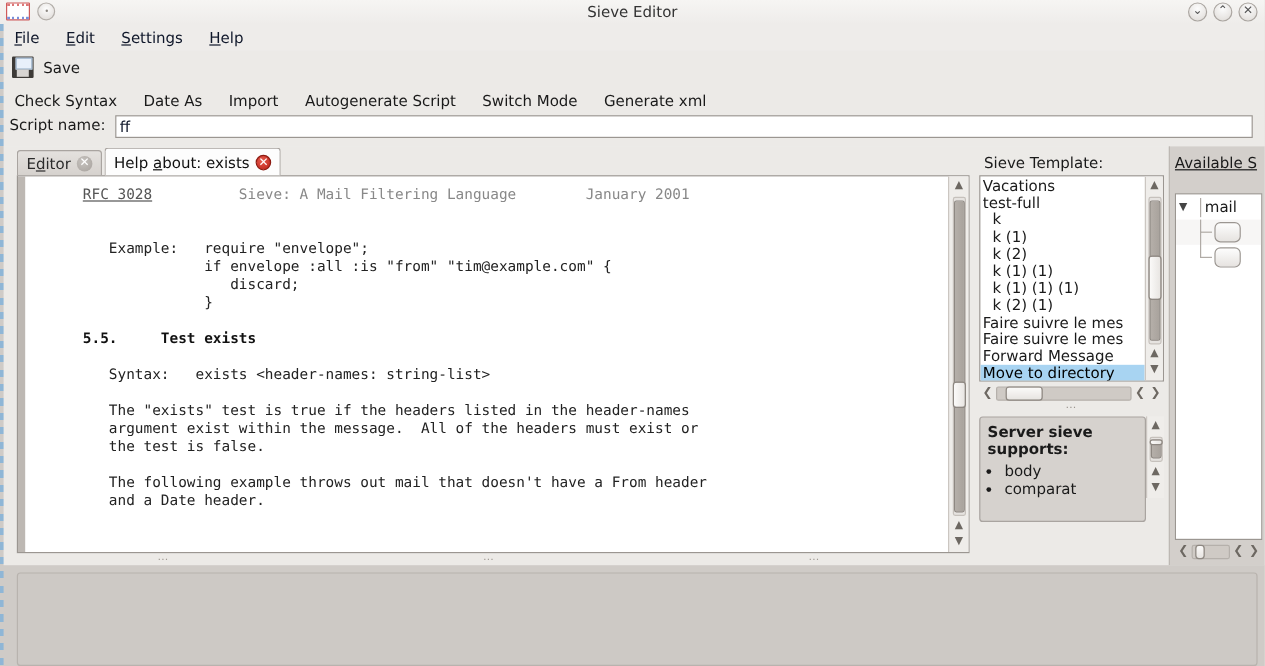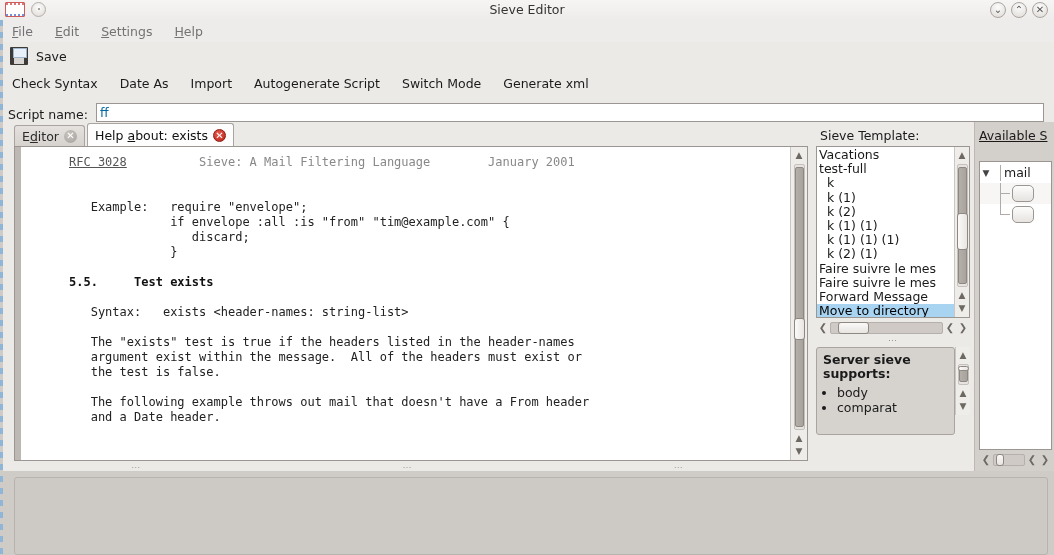--- a/index.html
+++ b/index.html
@@ -39,45 +39,45 @@
               font-size:12.5px; color:#333; }
   .tb-right { position:absolute; right:6px; top:2px; display:flex; gap:5px; }
   .tb-btn { width:16px; height:16px; border-radius:50%;
             background:radial-gradient(circle at 50% 30%,#fcfcfc,#dedad6);
             border:1px solid #aaa5a0; font-size:10px; line-height:14px;
             text-align:center; color:#555; cursor:default; }
 
   
   .menubar { height:22px; flex:0 0 auto; display:flex; align-items:center;
              padding-left:10px; gap:18px; background:#eeecea; }
-  .menu-item { font-size:12.5px; color:#737373; padding:1px 2px; cursor:default; }
+  .menu-item { font-size:12.5px; color:#0f172a; padding:1px 2px; cursor:default; }
   .menu-item u { text-decoration:underline; }
 
   
   .toolbar { height:28px; flex:0 0 auto; display:flex; align-items:center;
              padding-left:10px; gap:8px; background:#eceae7; }
   .floppy { width:18px; height:18px; background:#3d3a37; border-radius:1px; position:relative; }
   .floppy:before { content:""; position:absolute; left:3px; top:1px; width:12px; height:8px;
              background:#e8f0fa; border:1px solid #9fb6cc; }
   .floppy:after { content:""; position:absolute; left:4px; top:11px; width:10px; height:6px;
              background:#d8d5d2; }
   .tb-label { font-size:12.5px; }
 
   
   .actionbar { height:26px; flex:0 0 auto; display:flex; align-items:center;
                padding-left:12px; gap:22px; background:#eceae7; }
   .action { font-size:12.5px; cursor:default; }
 
   
-  .scriptrow { height:26px; flex:0 0 auto; display:flex; align-items:flex-end;
+  .scriptrow { height:26px; flex:0 0 auto; display:flex; align-items:flex-start;
                padding:0 10px 0 8px; gap:8px; background:#eceae7; }
   .scriptrow label { font-size:12.5px; }
   .scriptinput { flex:1; height:19px; background:#fff; border:1px solid #9b9691;
                  font-family:"DejaVu Sans", sans-serif; font-size:12.5px;
-                 padding:0 3px; color:#0369a1; outline:none; }
+                 padding:0 3px; color:#0f172a; outline:none; }
 
   
   .bodyarea { flex:1; display:flex; min-height:0; background:#eceae7; }
   .leftcol { flex:1; min-width:0; display:flex; flex-direction:column; padding:0 0 0 0; }
 
   
   .tabstrip { height:24px; display:flex; align-items:flex-end; padding-left:14px; gap:2px;
               position:relative; }
   .tab { display:flex; align-items:center; gap:5px; height:21px; padding:0 7px;
          font-size:12.5px; border:1px solid #a9a4a0; border-bottom:none;

